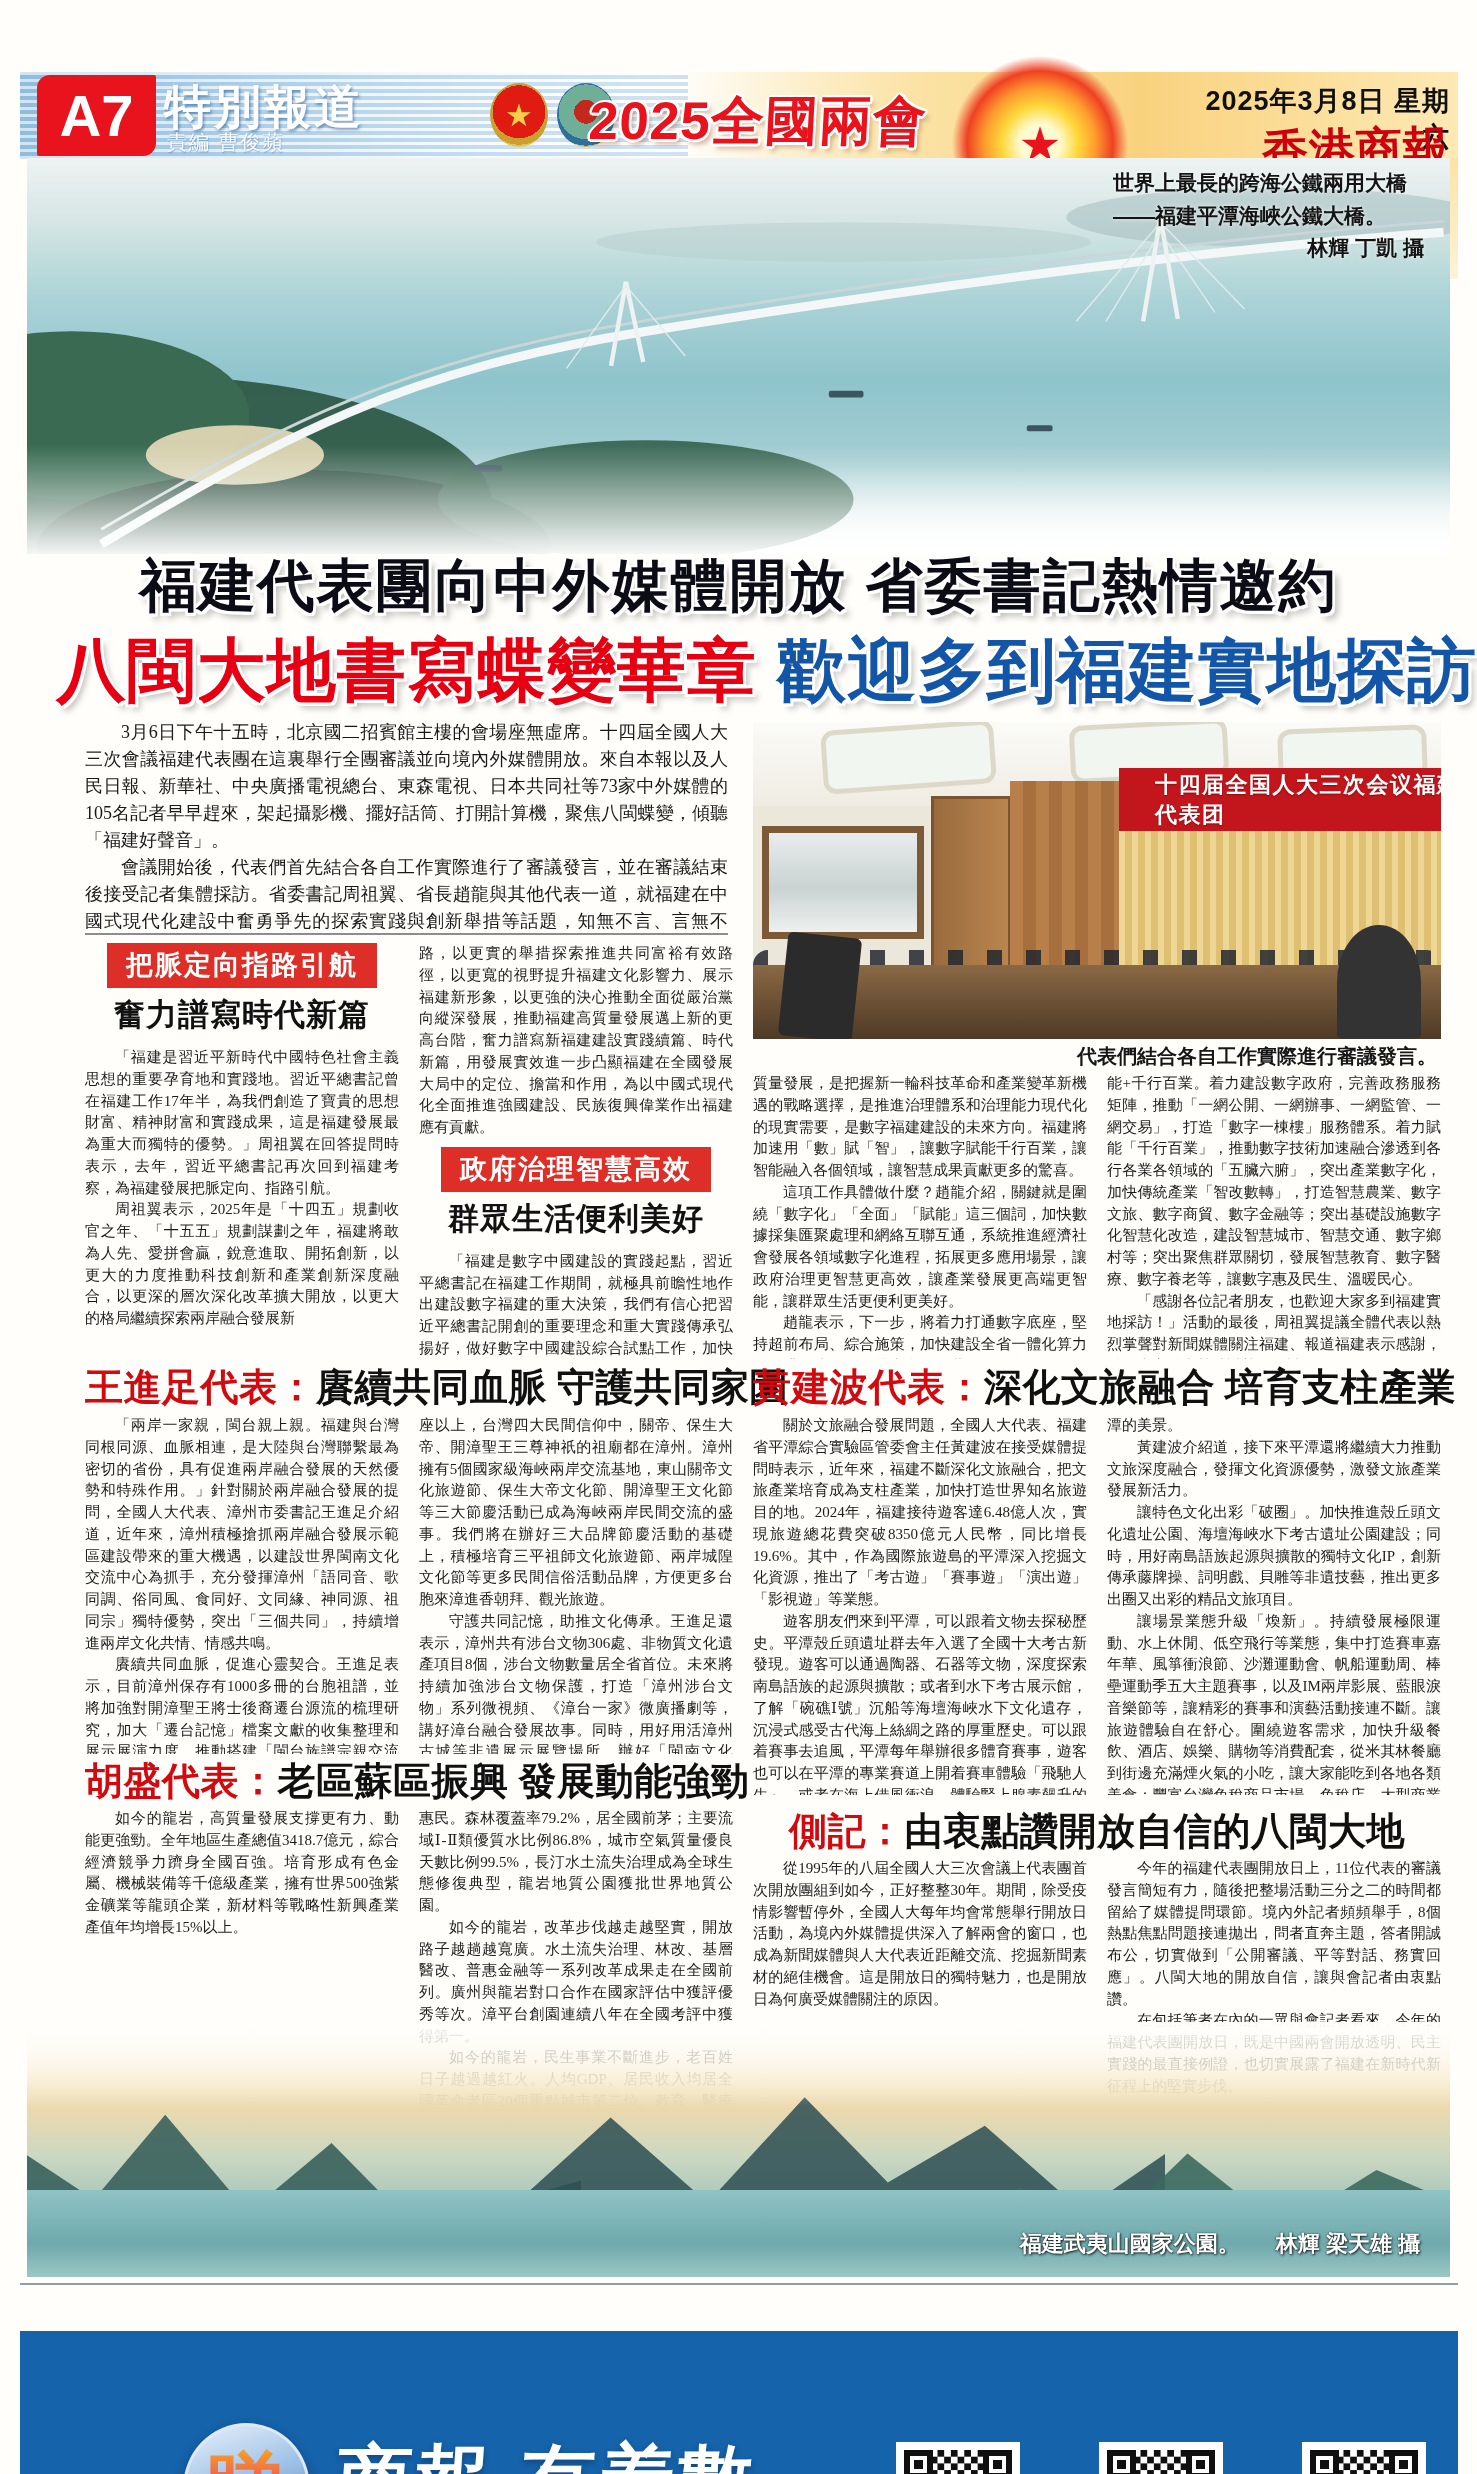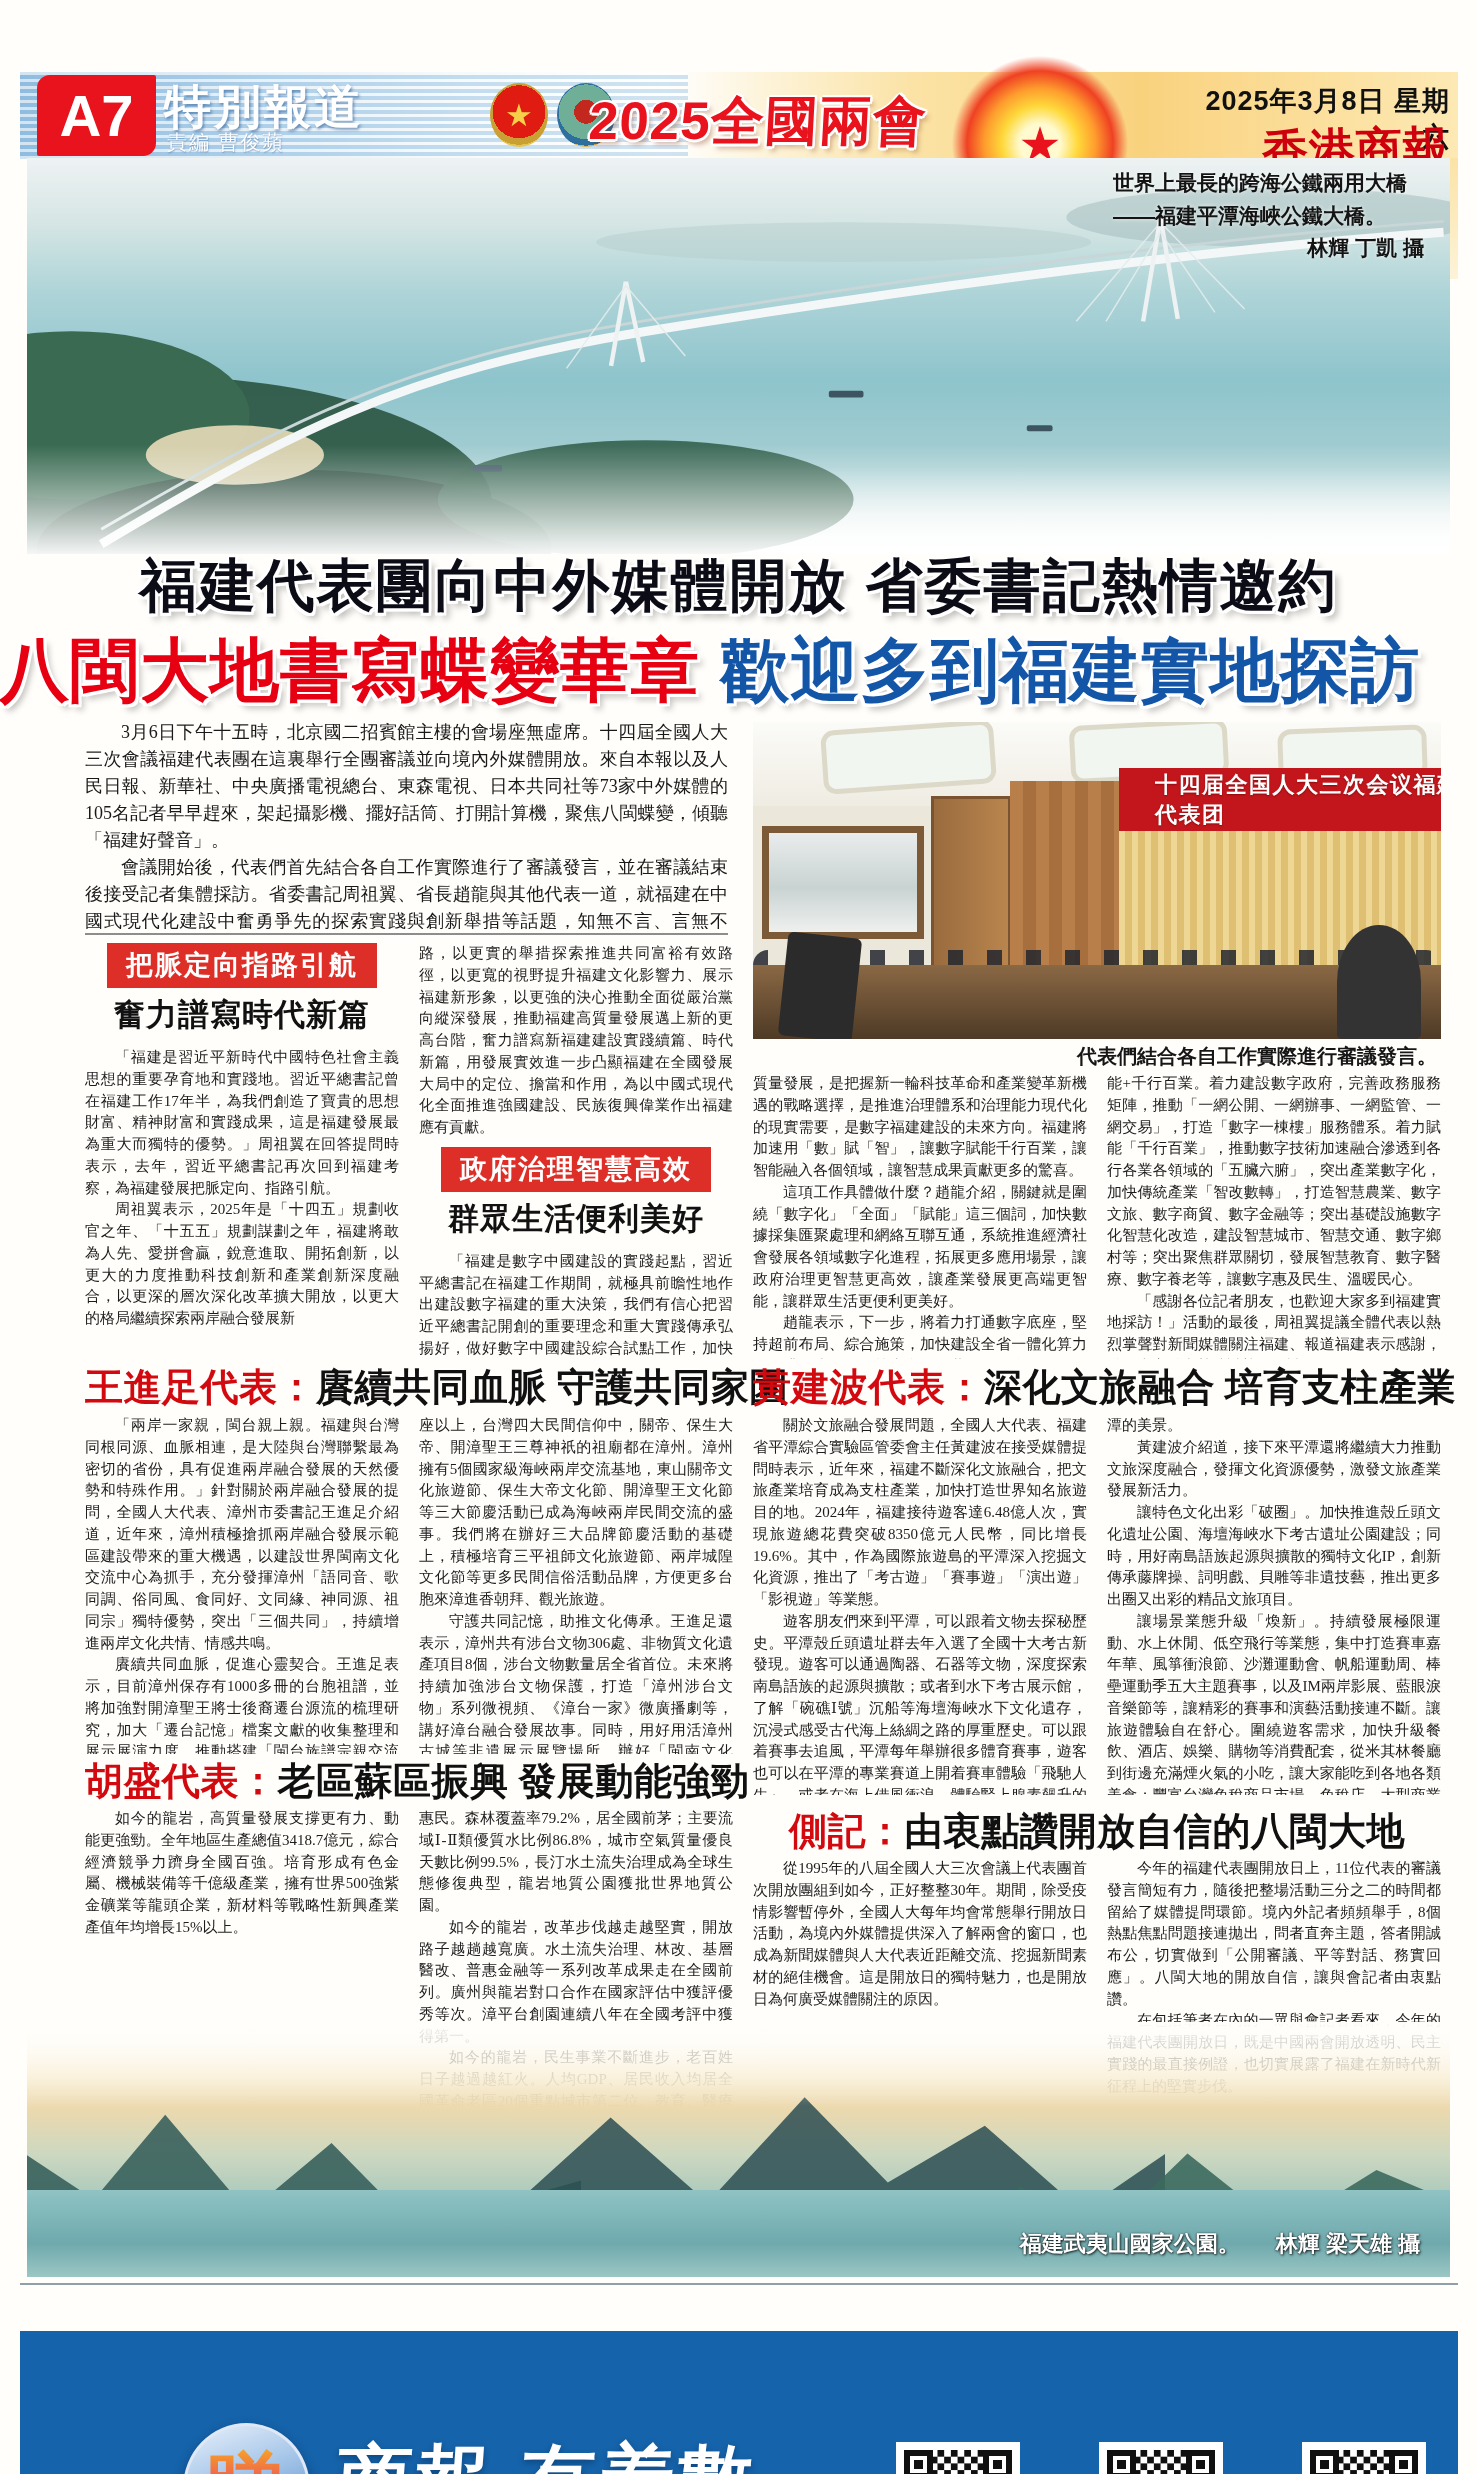--- a/index.html
+++ b/index.html
@@ -41,21 +41,21 @@
   .bridge-photo svg{position:absolute;left:0;top:0;}
   .bridge-photo .fade{position:absolute;left:0;bottom:0;width:100%;height:109px;
     background:linear-gradient(180deg,rgba(255,255,255,0),rgba(255,255,255,.95));}
   .photo-caption{left:1086px;top:9px;width:311px;font-size:21px;font-weight:700;color:#141414;line-height:1.55;
     text-shadow:0 0 4px rgba(255,255,255,.8);}
   .photo-caption .credit{float:right;}
 
   
   .kicker{left:0;top:548px;width:1477px;text-align:center;font-size:57px;font-weight:900;color:#0c0c16;letter-spacing:2px;
     text-shadow:2.5px 0 0 #fff,-2.5px 0 0 #fff,0 2.5px 0 #fff,0 -2.5px 0 #fff,2.5px 2.5px 0 #fff,-2.5px 2.5px 0 #fff,2.5px -2.5px 0 #fff,-2.5px -2.5px 0 #fff,5px 6px 7px rgba(0,0,0,.3);}
-  .main-headline{left:0;top:625px;width:1477px;text-align:left;font-size:69px;font-weight:900;letter-spacing:1px;
+  .main-headline{left:0;top:625px;width:1477px;text-align:right;font-size:69px;font-weight:900;letter-spacing:1px;
     text-shadow:3px 0 0 #fff,-3px 0 0 #fff,0 3px 0 #fff,0 -3px 0 #fff,3px 3px 0 #fff,-3px 3px 0 #fff,5px 6px 6px rgba(0,0,0,.25);}
   .hl-red{color:#e60012;}
   .hl-blue{color:#1356a8;}
 
   
   .lead{left:85px;top:719px;width:643px;height:210px;overflow:hidden;
     font-family:"Liberation Serif","DejaVu Serif",serif;font-size:18px;line-height:1.5;color:#191919;
     text-align:justify;}
   .lead p{margin:0;text-indent:2em;}
   .lead-rule{left:85px;top:933px;width:643px;height:1.5px;background:#8d8d8d;}

